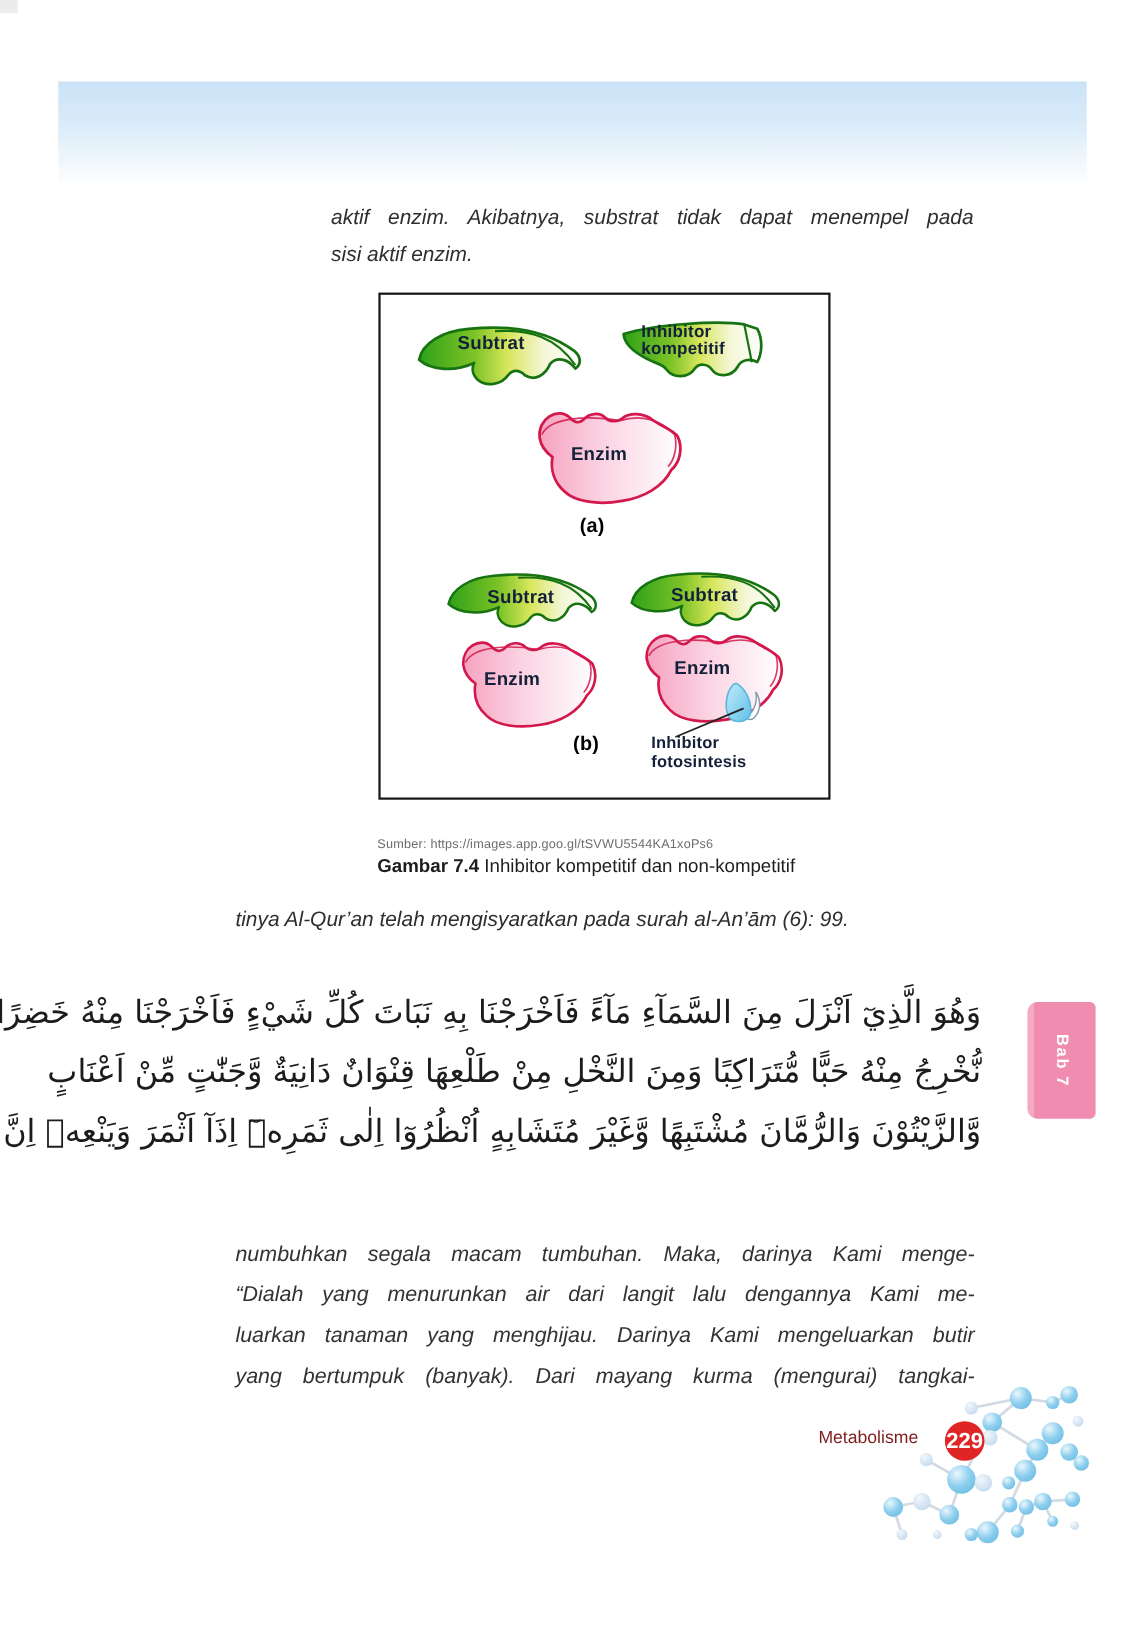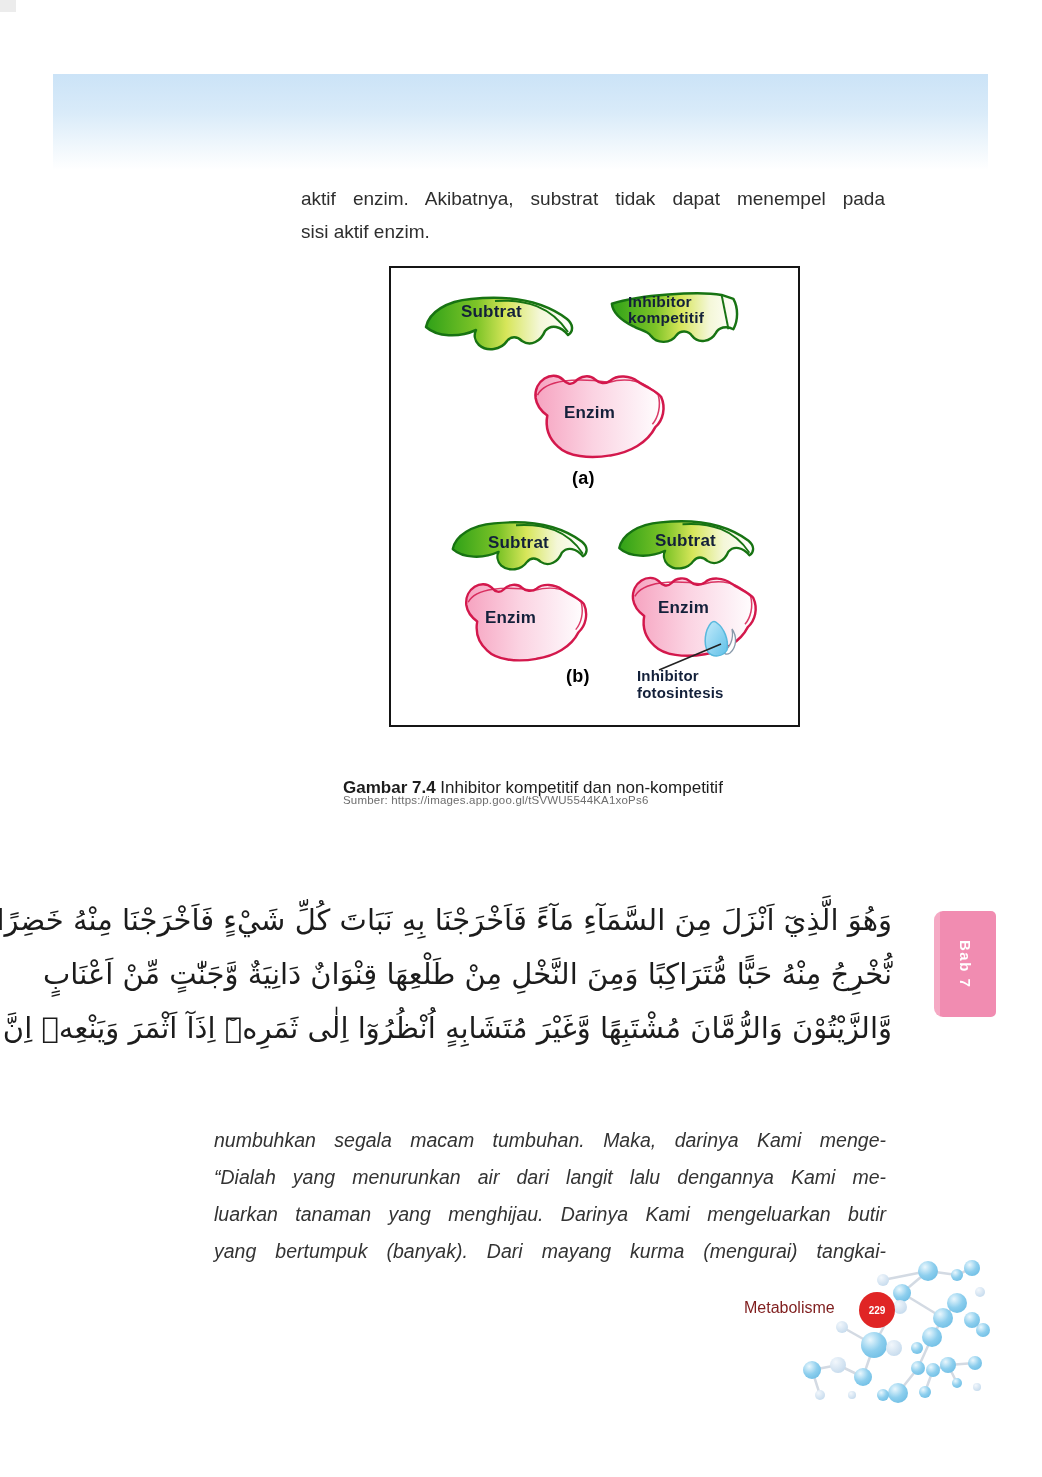--- a/index.html
+++ b/index.html
@@ -6,52 +6,52 @@
   #page{
     position:relative;width:1042px;height:1477px;background:#ffffff;overflow:hidden;
     font-family:"Liberation Sans",sans-serif;color:#2b2b2b;
   }
   .abs{position:absolute;}
   
   #corner-artifact{left:0;top:0;width:16px;height:12px;background:#ececec;}
   #top-banner{left:53px;top:74px;width:935px;height:96px;
     background:linear-gradient(180deg,#cbe3f7 0%,#d9ebf9 40%,#eef6fc 72%,#ffffff 100%);}
   
-  .bodytext{font-size:19px;line-height:33px;color:#2e2e2e;text-align:justify;text-align-last:justify;}
+  .bodytext{font-size:19px;line-height:33px;color:#2e2e2e;text-align:justify;text-align-last:justify;font-style:italic;}
   .bodytext.lastline{text-align-last:left;}
   #para1{left:301px;top:182px;width:584px;}
   #para2{left:214px;top:820px;width:672px;}
   #para2 .indent{padding-left:41px;}
   
-  #figure-box{left:344px;top:266px;width:407px;height:457px;border:2px solid #151515;background:#ffffff;margin-left:45px;}
+  #figure-box{left:344px;top:266px;width:407px;height:457px;border:2px solid #151515;background:#ffffff;}
   .fig-label{position:absolute;font-weight:bold;color:#13203a;font-size:17px;letter-spacing:.2px;}
   .fig-label.small{font-size:15.5px;line-height:16px;}
   .fig-label.part{font-size:18px;color:#000;}
   #fig-caption{left:343px;top:733px;width:420px;font-size:17px;color:#1d1d1d;margin-top:45px;}
   #fig-caption b{font-weight:bold;}
-  #fig-source{left:343px;top:794px;width:420px;font-size:11.5px;color:#6d6d6d;letter-spacing:.2px;}
+  #fig-source{left:343px;top:762px;width:420px;font-size:11.5px;color:#6d6d6d;letter-spacing:.2px;}
   
   #quran{left:150px;top:893px;width:742px;direction:rtl;text-align:center;
     font-family:"DejaVu Sans",sans-serif;font-size:29px;color:#1c1c1c;}
   #quran .qline{line-height:54px;white-space:nowrap;}
   .ayah-badge{display:inline-flex;align-items:center;justify-content:center;
     width:26px;height:26px;border:1.5px solid #8d8d8d;border-radius:50%;
     font-size:12px;color:#5a5a5a;vertical-align:middle;margin:0 10px;}
   
   #translation{left:214px;top:1122px;width:672px;font-style:italic;font-size:19.5px;
     line-height:37px;color:#333;text-align:justify;text-align-last:justify;}
   
   #bab-tab{left:934px;top:911px;width:62px;height:106px;border-radius:9px 5px 5px 9px;
     background:linear-gradient(90deg,#f5a9c4 0 9%,#f18cb1 9%);
     display:flex;align-items:center;justify-content:center;}
   #bab-tab span{writing-mode:vertical-rl;color:#ffffff;font-weight:bold;font-size:15px;letter-spacing:1.5px;}
   
   #footer-chapter{left:744px;top:1299px;font-size:16px;color:#7f1d1d;}
   #page-badge{left:859px;top:1292px;width:36px;height:36px;border-radius:50%;background:#e02525;
-    display:flex;align-items:center;justify-content:center;color:#ffffff;font-weight:bold;font-size:10px;}
+    display:flex;align-items:center;justify-content:center;color:#ffffff;font-weight:bold;font-size:20px;}
   #molecule{left:790px;top:1235px;}
 </style>
 </head>
 <body>
 
 <div id="page">
 
   <div class="abs" id="corner-artifact"></div>
   <div class="abs" id="top-banner"></div>
 
@@ -137,20 +137,21 @@
       <div>fotosintesis</div>
     </div>
   </div>
 
   <div class="abs" id="fig-caption">
     <b>Gambar 7.4</b><span> Inhibitor kompetitif dan non-kompetitif</span>
   </div>
   <div class="abs" id="fig-source">Sumber: https://images.app.goo.gl/tSVWU5544KA1xoPs6</div>
 
   <div class="abs" id="para2">
+    <div class="bodytext lastline">tinya Al-Qur’an telah mengisyaratkan pada surah al-An’ām (6): 99.</div>
   </div>
 
   <div class="abs" id="quran">
     <div class="qline">وَهُوَ الَّذِيٓ اَنْزَلَ مِنَ السَّمَآءِ مَآءً فَاَخْرَجْنَا بِهِ نَبَاتَ كُلِّ شَيْءٍ فَاَخْرَجْنَا مِنْهُ خَضِرًا</div>
     <div class="qline">نُّخْرِجُ مِنْهُ حَبًّا مُّتَرَاكِبًا وَمِنَ النَّخْلِ مِنْ طَلْعِهَا قِنْوَانٌ دَانِيَةٌ وَّجَنّٰتٍ مِّنْ اَعْنَابٍ</div>
     <div class="qline">وَّالزَّيْتُوْنَ وَالرُّمَّانَ مُشْتَبِهًا وَّغَيْرَ مُتَشَابِهٍ اُنْظُرُوٓا اِلٰى ثَمَرِهٖٓ اِذَآ اَثْمَرَ وَيَنْعِهٖ اِنَّ فِيْ ذٰلِكُمْ</div>
   </div>
 
   <div class="abs" id="translation">
     <div>numbuhkan segala macam tumbuhan. Maka, darinya Kami menge-</div>

